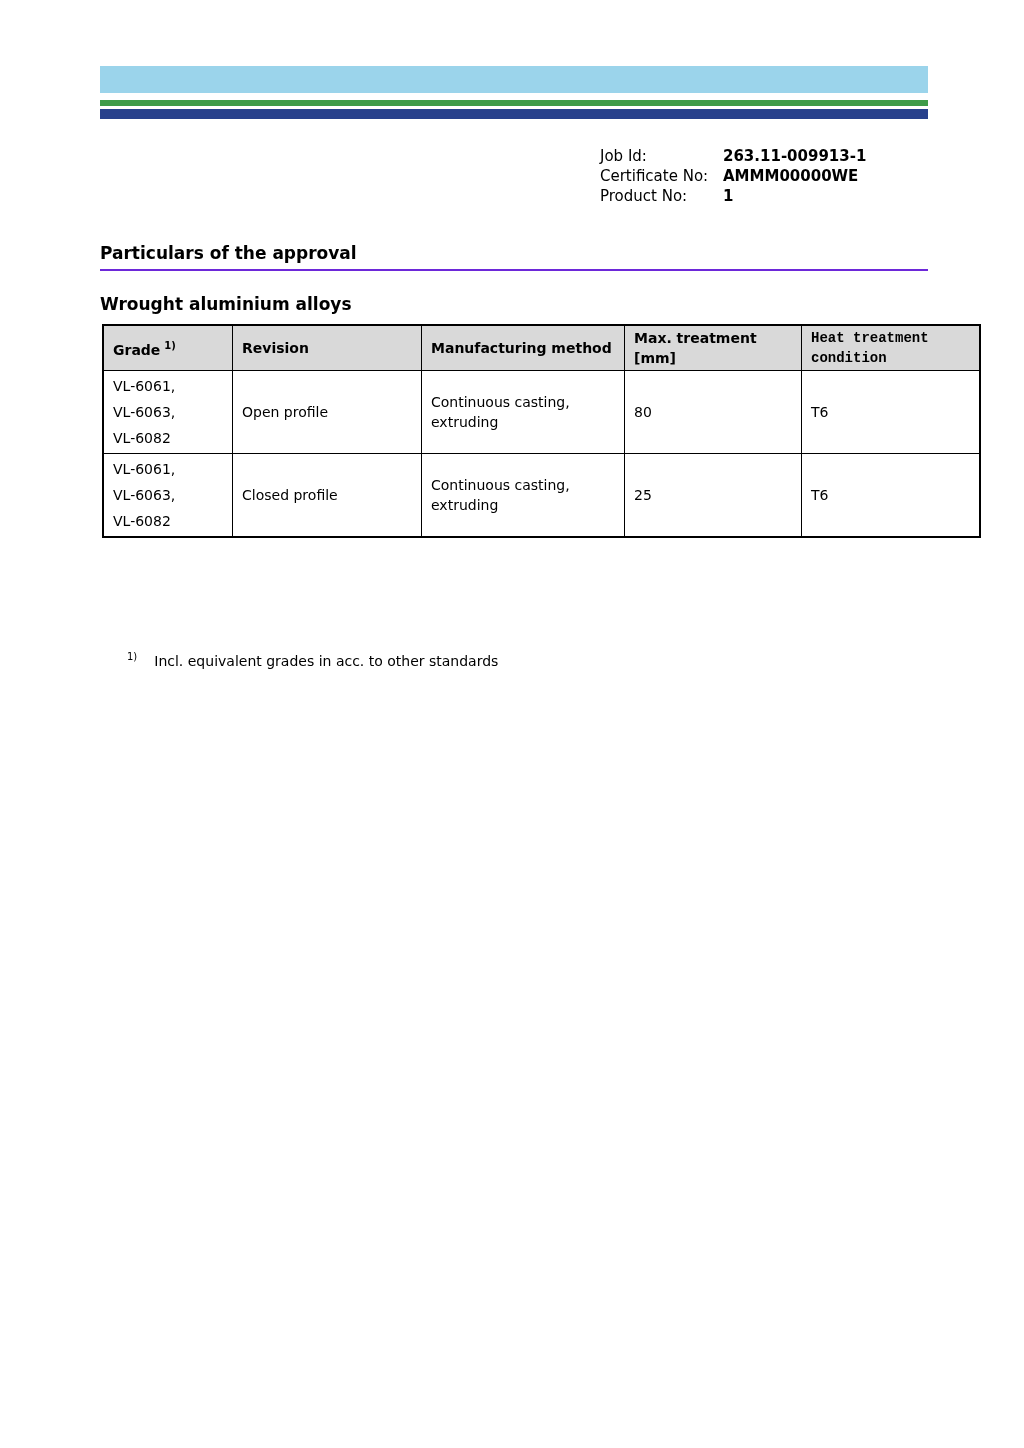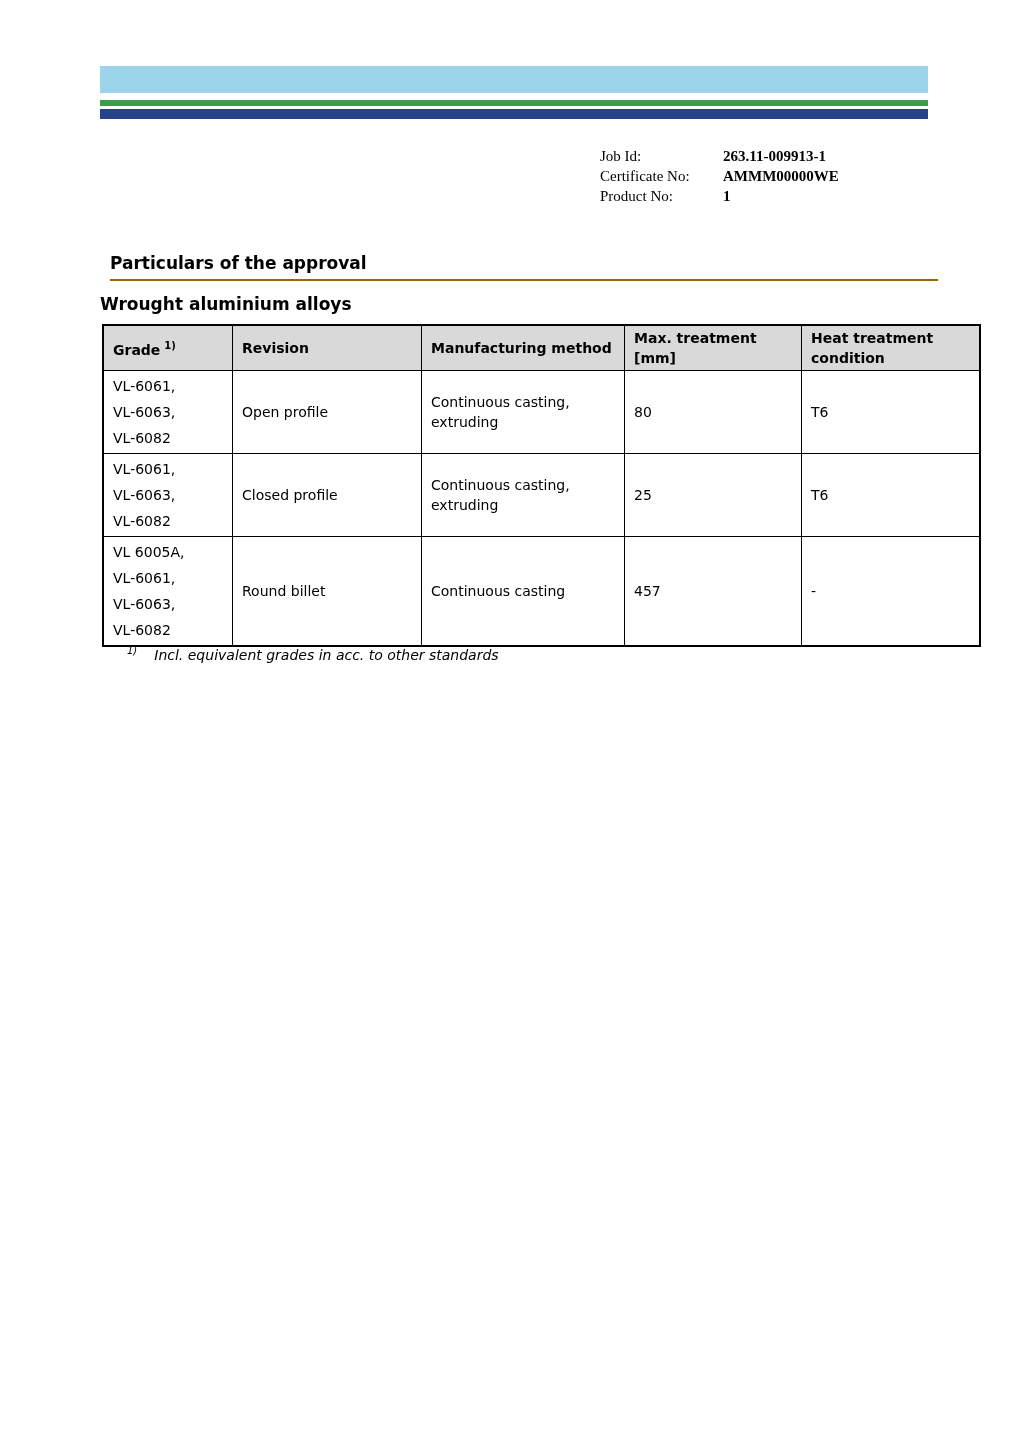--- a/index.html
+++ b/index.html
@@ -24,35 +24,35 @@
   .bar-dark  { top: 109px; height: 10px; background: #28418C; }
 
   
   .doc-info {
     position: absolute;
     left: 600px;
     top: 146px;
     font-size: 15px;
     line-height: 20px;
   }
-  .di-row { white-space: nowrap; font-family: Liberation Serif, serif; }
+  .di-row { white-space: nowrap; }
   .di-label { display: inline-block; width: 123px; }
   .di-value { font-weight: bold; }
 
   
   .section-title {
     position: absolute;
     left: 100px;
     top: 243px;
     width: 828px;
-    margin: 10px;
+    margin: 0;
     font-size: 17px;
     font-weight: bold;
     padding-bottom: 6px;
-    border-bottom: 2px solid #a16207;
+    border-bottom: 2px solid #6d28d9;
   }
   .subsection-title {
     position: absolute;
     left: 100px;
     top: 294px;
     margin: 0;
     font-size: 17px;
     font-weight: bold;
   }
 
@@ -76,44 +76,43 @@
   .alloy-table th {
     background: #D9D9D9;
     font-weight: bold;
     line-height: 20px;
   }
   .alloy-table td { line-height: 20px; }
   .col-grade     { width: 110px; }
   .col-product   { width: 170px; }
   .col-method    { width: 184px; }
   .col-thickness { width: 158px; }
-  .col-heat      { width: 159px; }
+  .col-heat      { width: 159px; font-family: Liberation Mono, monospace; }
   tr.hdr-row { height: 40px; }
   tr.row-3l  { height: 78px; }
   tr.row-4l  { height: 102px; }
   .cell-grade div { line-height: 26px; }
   sup.hdr-sup {
     font-size: 10px;
     font-weight: bold;
     margin-left: 4px;
   }
 
   
   .remarks {
     position: absolute;
     left: 100px;
     top: 640px;
     font-size: 14px;
   }
   .remarks-label { line-height: 20px; }
   .remark-item {
-    margin-top: 1px;
+    margin-top: 7px;
     padding-left: 27px;
     line-height: 20px;
-    font-style: italic;
   }
   .remark-item sup {
     font-size: 10px;
     margin-right: 17px;
   }
 
   
   .footer {
     position: absolute;
     left: 100px;
@@ -179,32 +178,20 @@
         <td class="cell-grade">
           <div>VL-6061,</div>
           <div>VL-6063,</div>
           <div>VL-6082</div>
         </td>
         <td>Closed profile</td>
         <td>Continuous casting, extruding</td>
         <td>25</td>
         <td>T6</td>
       </tr>
-      <tr class="row-4l">
-        <td class="cell-grade">
-          <div>VL 6005A,</div>
-          <div>VL-6061,</div>
-          <div>VL-6063,</div>
-          <div>VL-6082</div>
-        </td>
-        <td>Round billet</td>
-        <td>Continuous casting</td>
-        <td>457</td>
-        <td>-</td>
-      </tr>
     </tbody>
   </table>
 
   <div class="remarks">
     <div class="remark-item">
       <sup>1)</sup><span>Incl. equivalent grades in acc. to other standards</span>
     </div>
   </div>
 
 

